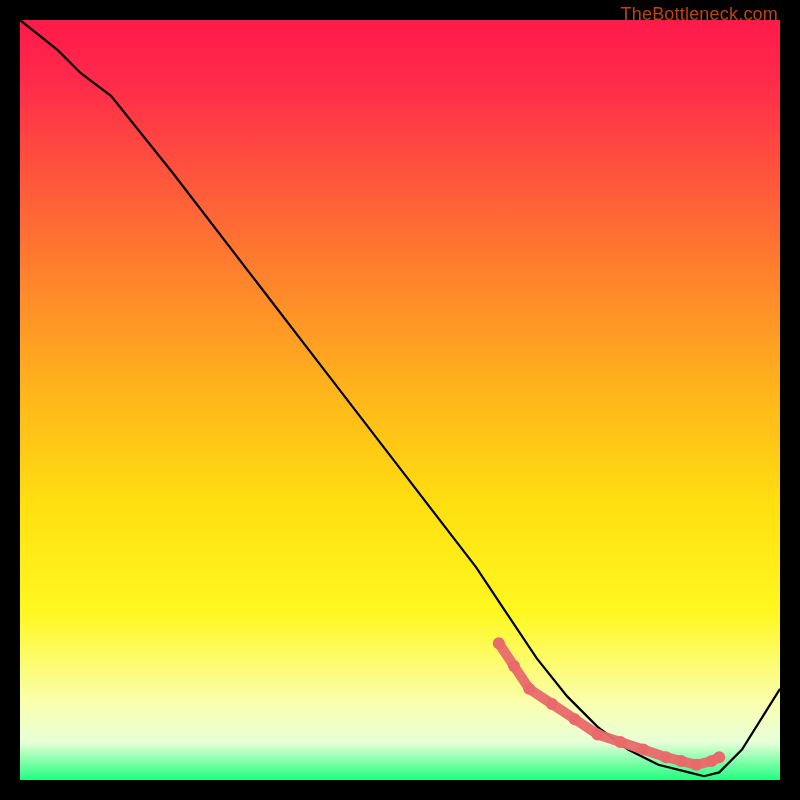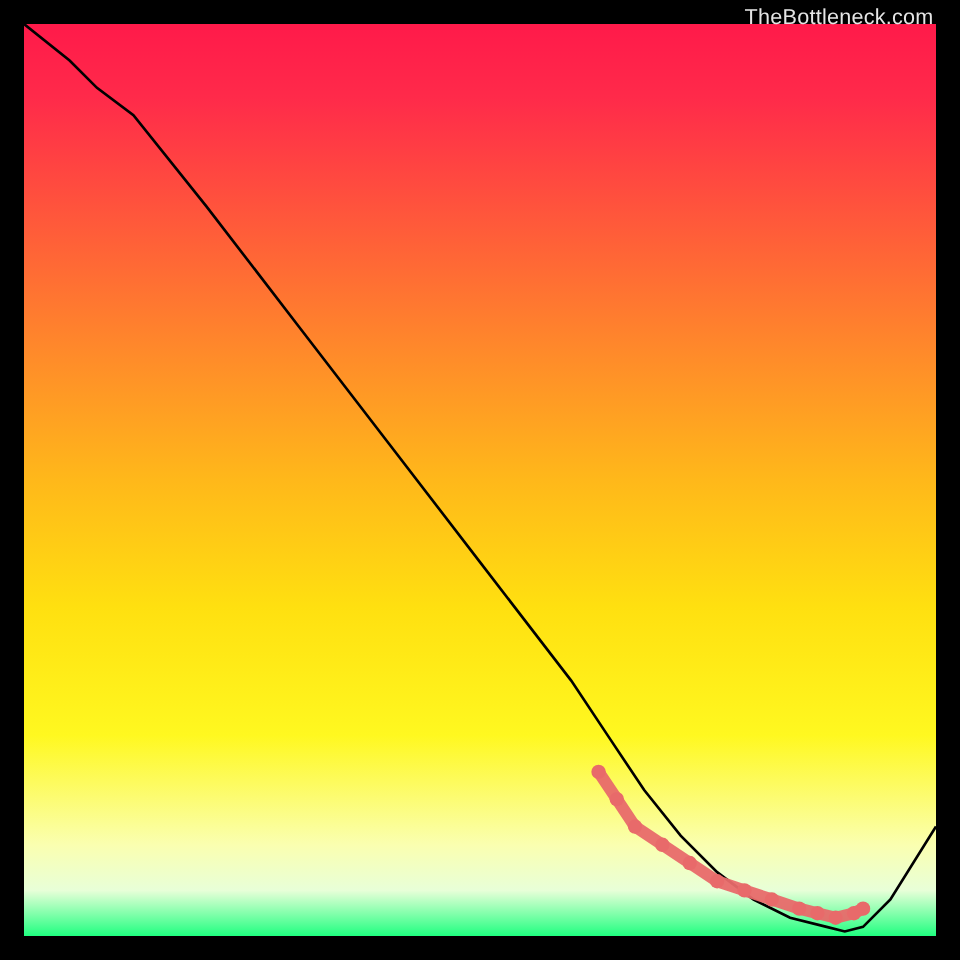--- a/index.html
+++ b/index.html
@@ -34,21 +34,21 @@
       #fff820 78%,
       #faffb0 90%,
       #e8ffd8 95%,
       #20ff80 100%
     );
   }
   .watermark {
     position: absolute;
     top: 4px;
     right: 22px;
-    color: #e5e5e5;
+    color: #c2410c;
     font-size: 18px;
     font-weight: 500;
     letter-spacing: 0.2px;
     z-index: 20;
   }
   svg.curve {
     position: absolute;
     left: 0;
     top: 0;
     width: 100%;

